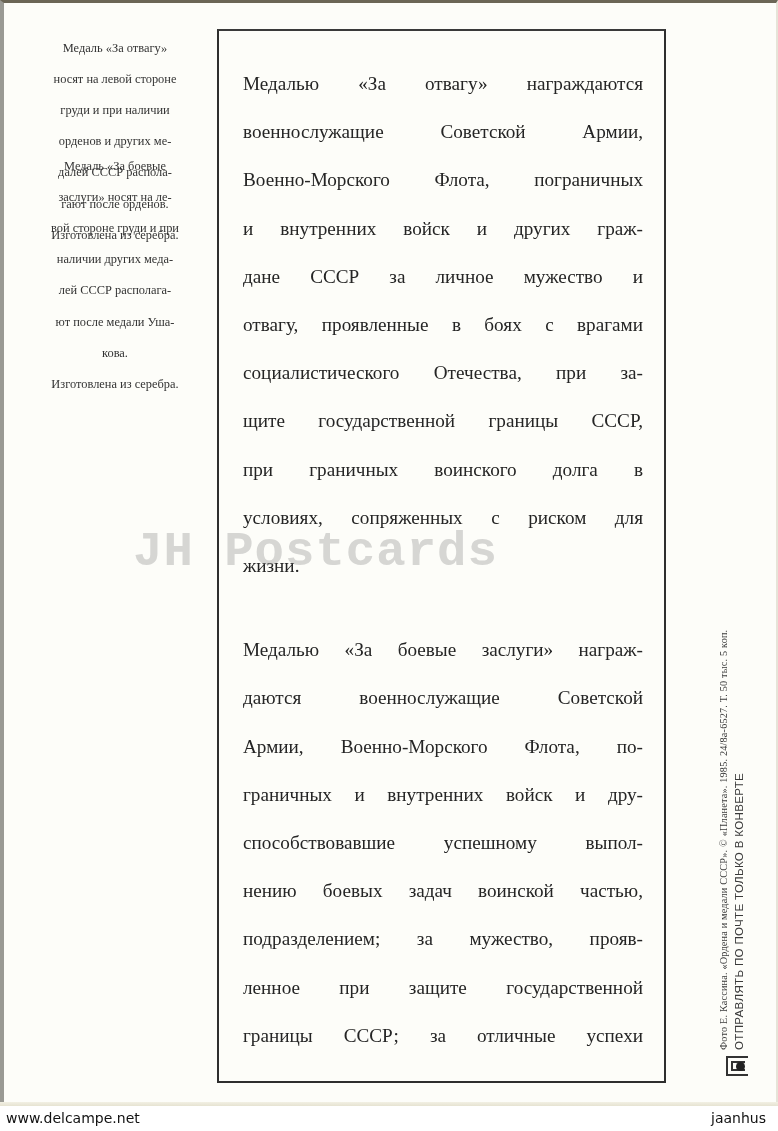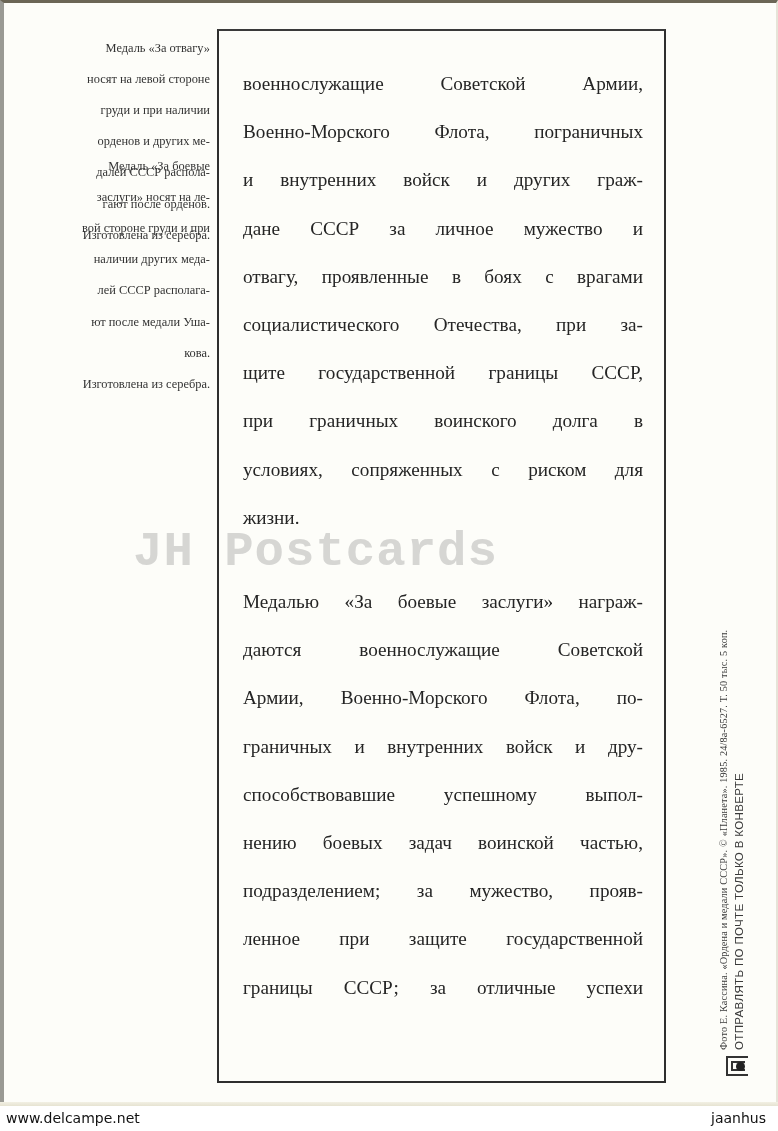--- a/index.html
+++ b/index.html
@@ -17,21 +17,21 @@
     border-right: 2px solid #e6e4d8;
     box-sizing: border-box;
   }
   .card-bottom-edge {
     position: absolute; left: 0; top: 1102px; width: 778px; height: 4px;
     background: linear-gradient(#f2f0e4, #e6e3d2);
   }
   .left-note {
     position: absolute; left: 20px; width: 190px;
     font-size: 12.4px; line-height: 15.6px; color: #333;
-    text-align: right;
+    text-align: center;
   }
   .left-note p { margin: 0; white-space: pre-line; }
   #note1 { top: 25px; }
   #note2 { top: 143px; }
   .frame {
     position: absolute; left: 217px; top: 29px; width: 449px; height: 1054px;
     border: 2px solid #2e2e2e; box-sizing: border-box;
     border-top-color: #3a3a3a;
   }
   .main-text {
@@ -101,20 +101,21 @@
     <span>ют после медали Уша-</span><br>
     <span>кова.</span><br>
     <span>Изготовлена из серебра.</span>
   </p>
 </div>
 
 <div class="frame"></div>
 
 <div class="main-text">
   <p>
+    <span class="line">Медалью «За отвагу» награждаются</span>
     <span class="line">военнослужащие Советской Армии,</span>
     <span class="line">Военно-Морского Флота, пограничных</span>
     <span class="line">и внутренних войск и других граж-</span>
     <span class="line">дане СССР за личное мужество и</span>
     <span class="line">отвагу, проявленные в боях с врагами</span>
     <span class="line">социалистического Отечества, при за-</span>
     <span class="line">щите государственной границы СССР,</span>
     <span class="line">при граничных воинского долга в</span>
     <span class="line">условиях, сопряженных с риском для</span>
     <span class="line last">жизни.</span>

